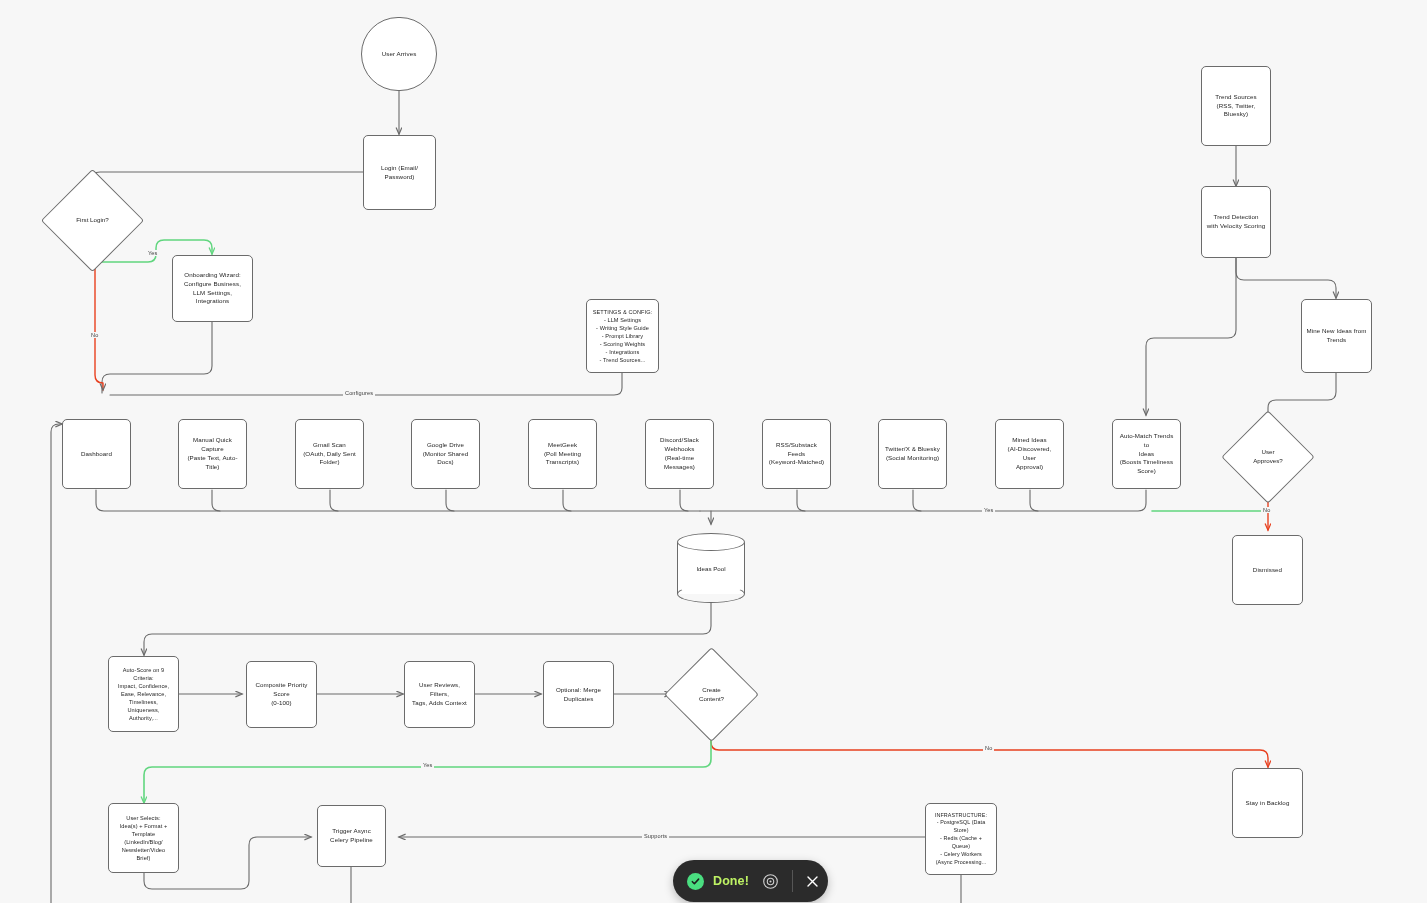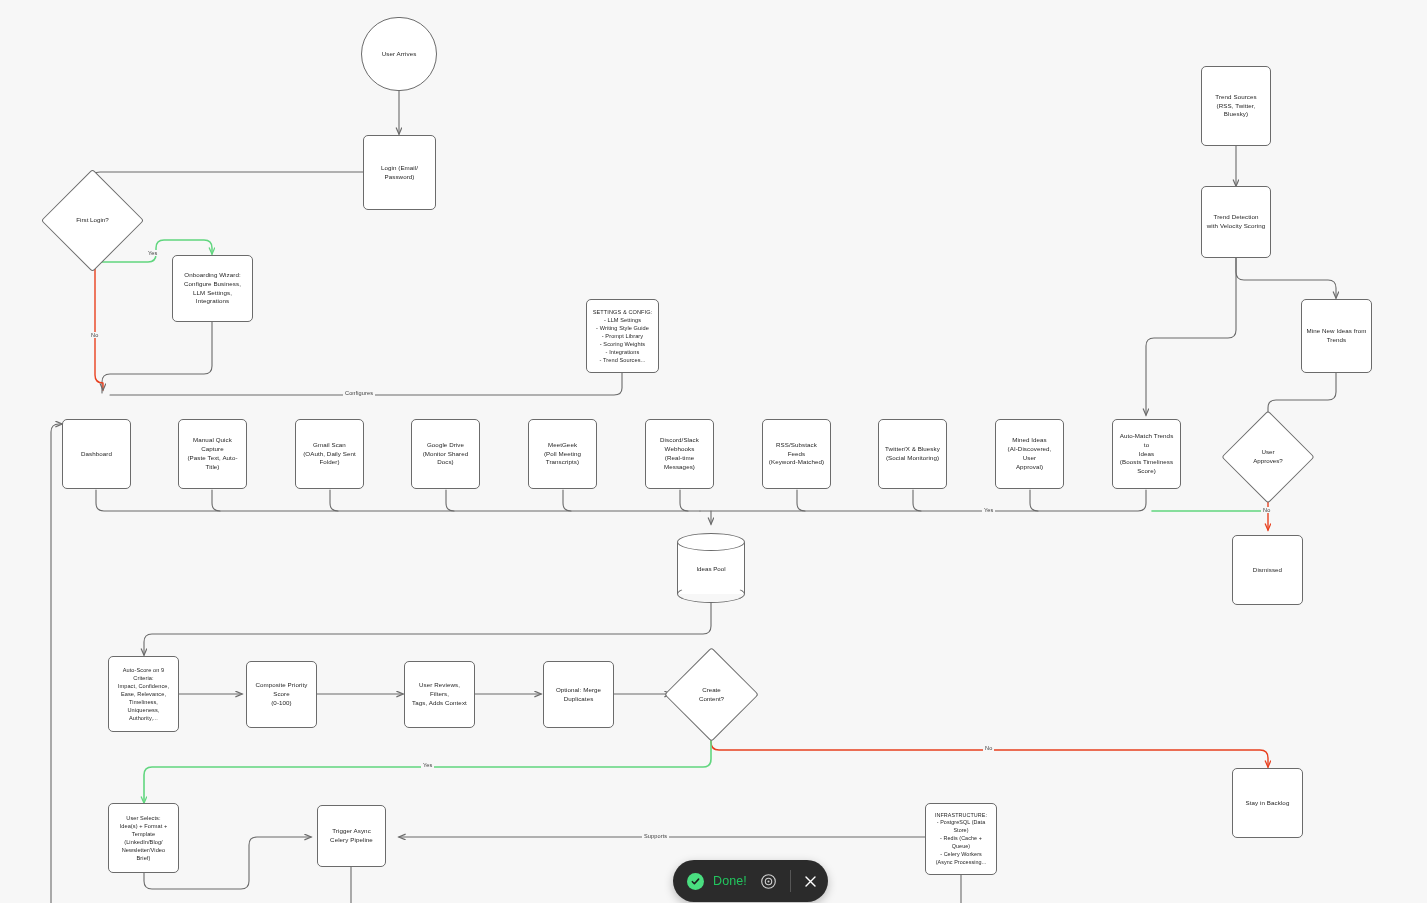--- a/index.html
+++ b/index.html
@@ -124,23 +124,23 @@
   }
   #toast .chk {
     width: 17px; height: 17px;
     border-radius: 50%;
     background: #4ade80;
     display: flex; align-items: center; justify-content: center;
     flex: 0 0 auto;
   }
   #toast .chk svg { display:block; }
   #toast .toast-text {
-    color: #22c55e;
+    color: #bef264;
     font-size: 12.5px;
-    font-weight: normal;
+    font-weight: bold;
     letter-spacing: .1px;
   }
   #toast .target-btn {
     margin-left: 4px;
     width: 18px; height: 18px;
     display:flex; align-items:center; justify-content:center;
     flex: 0 0 auto;
   }
   #toast .divider {
     width: 1px;

